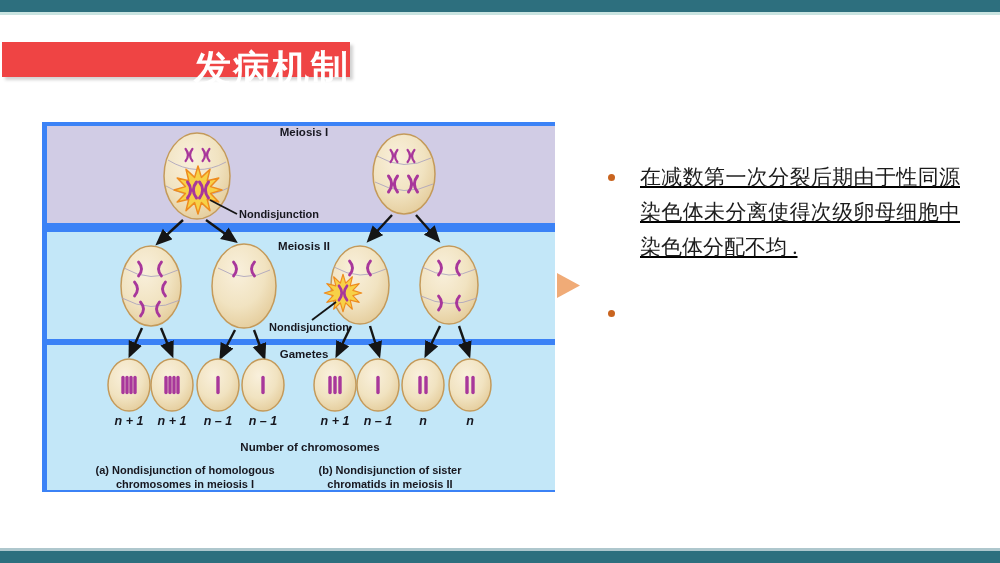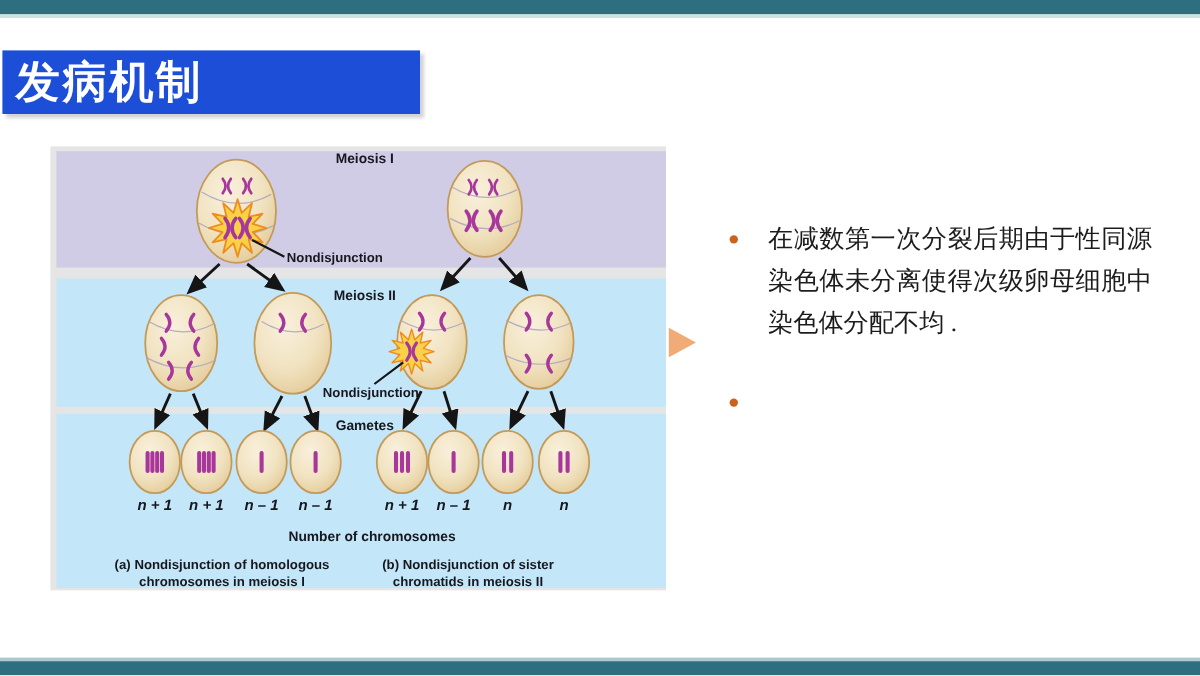--- a/index.html
+++ b/index.html
@@ -4,38 +4,38 @@
 <style>
   html,body{margin:0;padding:0;background:#ffffff;}
   #stage{position:relative;width:1000px;height:563px;background:#ffffff;overflow:hidden;
          font-family:"Liberation Sans",sans-serif;}
   
   .top-bar{position:absolute;left:0;top:0;width:1000px;height:12px;background:#2d6f7e;}
   .top-accent{position:absolute;left:0;top:12px;width:1000px;height:3px;background:#c9e4e1;}
   .bottom-accent{position:absolute;left:0;top:548px;width:1000px;height:3px;background:#aec7cd;}
   .bottom-bar{position:absolute;left:0;top:551px;width:1000px;height:12px;background:#2d6f7e;}
   
-  .title-banner{position:absolute;left:2px;top:42px;width:348px;height:53px;background:#1d4ed8;
-                box-shadow:3px 3px 3px rgba(0,0,0,0.18);}
+  .title-banner{position:absolute;left:2px;top:42px;width:348px;height:35px;background:#ef4444;
+                box-shadow:3px 3px 3px rgba(0,0,0,0.18);text-align:right;}
   .title-banner span{display:block;color:#ffffff;font-weight:bold;font-size:37px;line-height:53px;
                 padding-left:11px;letter-spacing:2px;}
   
-  .diagram{position:absolute;left:42px;top:122px;width:513px;height:370px;background:#e5e5e5;}
+  .diagram{position:absolute;left:42px;top:122px;width:513px;height:370px;background:#3b82f6;}
   .dl{font-family:"Liberation Sans",sans-serif;font-weight:bold;fill:#17171f;}
   .s11{font-size:11px;} .s115{font-size:11.5px;}
   .glab{font-family:"Liberation Sans",sans-serif;font-weight:bold;font-style:italic;font-size:12.5px;fill:#17171f;}
   .arr{stroke:#151515;stroke-width:2.4;marker-end:url(#ah);}
   .ptr{stroke:#151515;stroke-width:1.8;}
   .spn{stroke:#aaa2bd;stroke-width:1;fill:none;opacity:.85;}
   .cell{fill:url(#cellg);stroke:#c49a5a;stroke-width:1.5;}
   
   .transition-arrow{position:absolute;left:557px;top:273px;width:23px;height:25px;background:#f0ab77;
                 clip-path:polygon(0 0,100% 50%,0 100%);}
   
-  .bullets{position:absolute;left:600px;top:182px;width:362px;}
+  .bullets{position:absolute;left:600px;top:160px;width:362px;text-decoration:underline;}
   .bullet{display:flex;align-items:flex-start;}
   .bullet + .bullet{margin-top:31px;}
   .dot{flex:0 0 auto;width:7px;height:7px;border-radius:50%;background:#c9641f;margin:14px 0 0 8px;}
   .btext{margin-left:25px;width:320px;font-family:"Liberation Serif","DejaVu Serif",serif;
          font-size:21px;line-height:35px;color:#1c1c1c;text-align:justify;text-justify:inter-character;}
 </style>
 </head>
 <body>
 
 <div id="stage">

